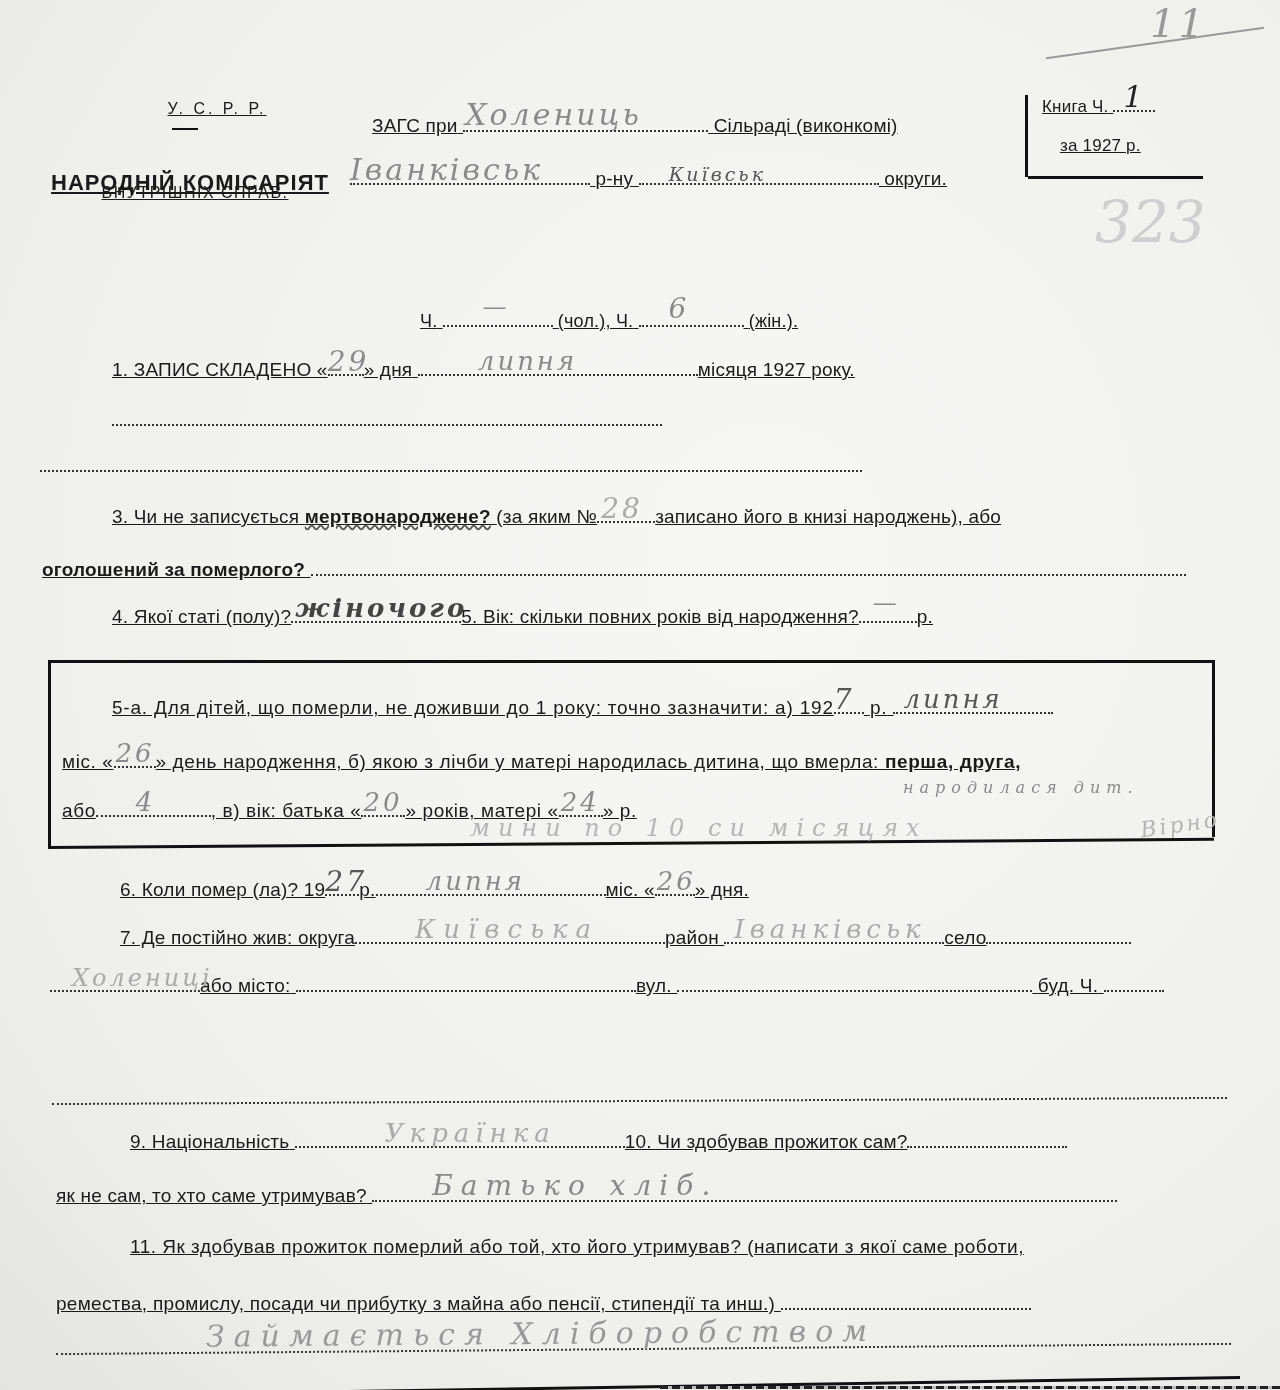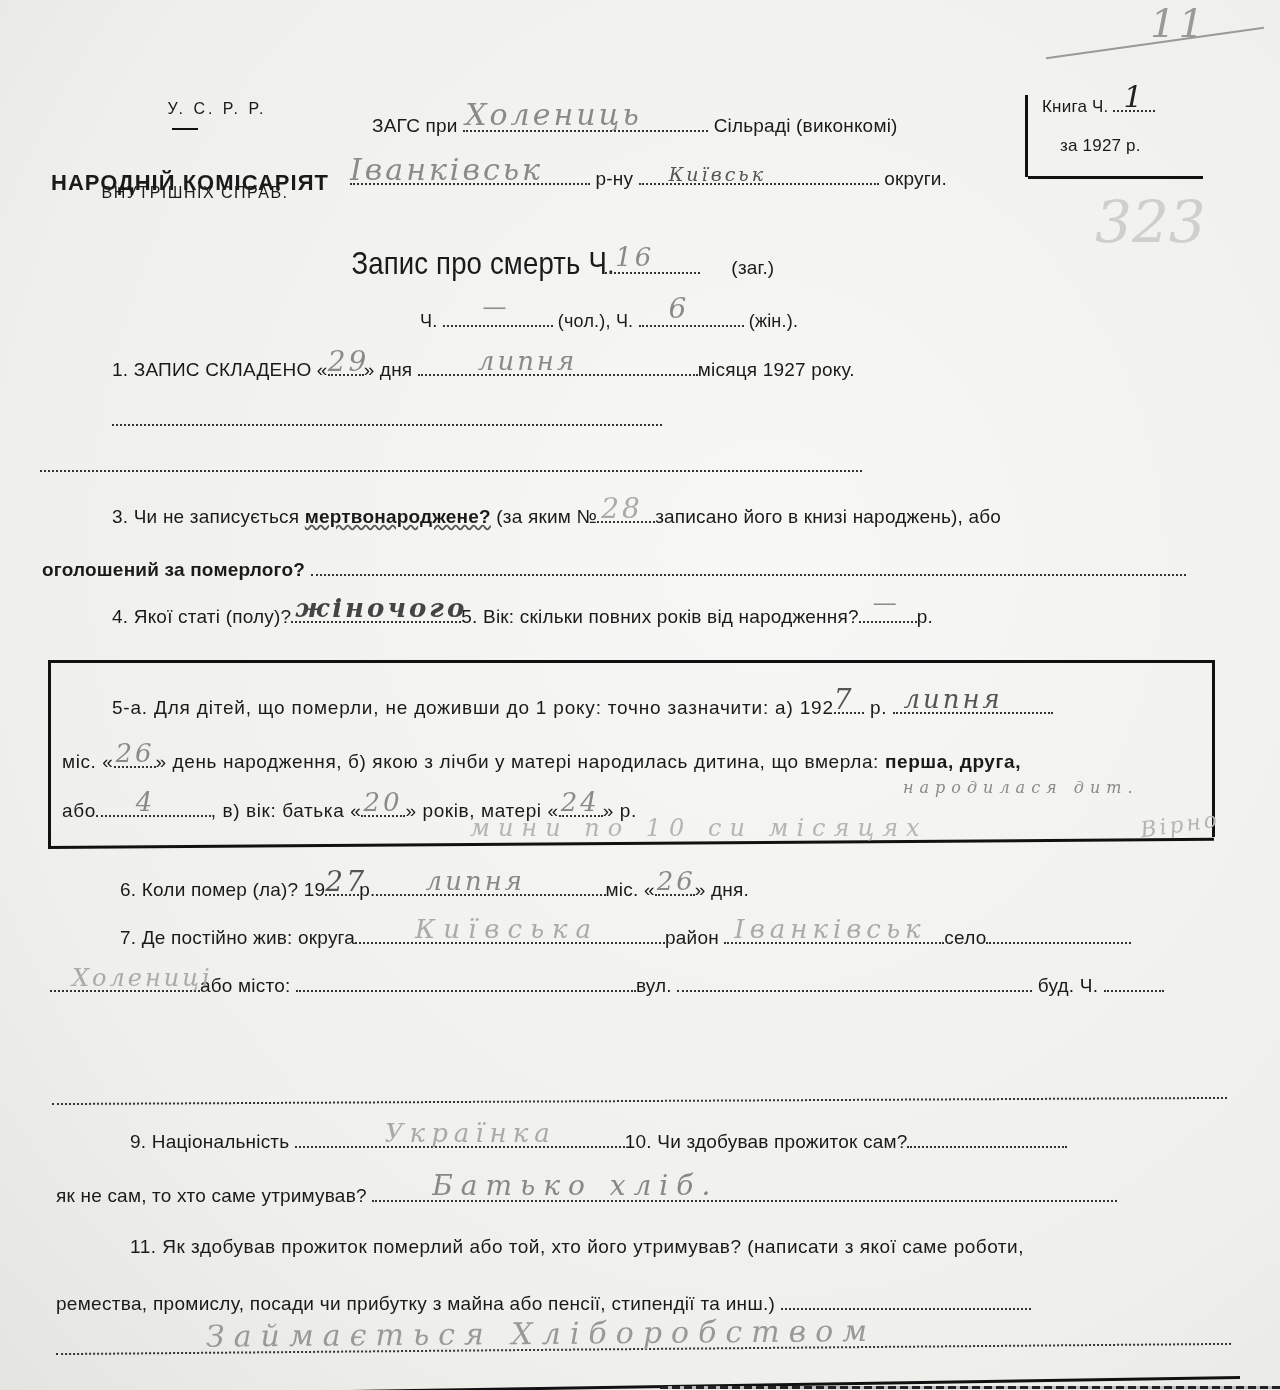--- a/index.html
+++ b/index.html
@@ -8,21 +8,21 @@
     background: #f3f3f1;
     font-family: "Liberation Sans Narrow", "Liberation Sans", sans-serif;
     color: #1a1a1a;
     position: relative;
   }
   .page {
     position: absolute; left: 0; top: 0; width: 1280px; height: 1390px;
     background: radial-gradient(ellipse at 60% 40%, #f7f7f5 0%, #efefec 70%, #e4e4e0 100%);
   }
   .abs { position: absolute; white-space: nowrap; }
-  .print { font-family: "Liberation Sans", sans-serif; font-size: 19px; letter-spacing: 0.2px; transform-origin: left top; }
+  .print { font-family: "Liberation Sans", sans-serif; font-size: 19px; letter-spacing: 0.2px; transform-origin: left top; text-decoration: underline; }
   .narrow { transform: scaleX(0.86); }
   .bold { font-weight: bold; margin-top: 24px; }
   .hw { font-family: "DejaVu Serif", serif; font-style: italic; color: #8a8a8a; font-size: 24px; letter-spacing: 3px; }
   .hw.dark { color: #555; }
   .hw.faint { color: #b5b5b5; }
   .dots { display: inline-block; border-bottom: 2px dotted #333; height: 18px; vertical-align: baseline; position: relative; }
   .fill { position: absolute; bottom: 2px; left: 8px; white-space: nowrap; }
   .hrule { position: absolute; background: #111; }
   .vrule { position: absolute; background: #111; }
   .center { text-align: center; }
@@ -63,27 +63,20 @@
     <span class="dots" style="width:42px;">
       <span class="fill hw dark" style="left:10px; bottom:-4px; font-size:30px; color:#222;">1</span>
     </span>
   </div>
   <div class="abs print" style="left:1060px; top:136px; font-size:17px;">за 1927 р.</div>
 
   <div class="abs hw faint" style="left:1150px; top:0px; font-size:40px; color:#999;">11</div>
   <div class="hrule" style="left:1045px; top:42px; width:220px; height:2px; background:#999; transform:rotate(-8deg);"></div>
   <div class="abs hw faint" style="left:1095px; top:188px; font-size:58px; color:#cfcfcf; letter-spacing:0;">323</div>
 
-  <div class="abs print" style="left:330px; top:245px; font-size:32px;">
-    <span class="narrow" style="display:inline-block;">Запис про смерть Ч.</span>
-    <span class="dots" style="width:95px; height:24px; margin-left:-40px;">
-      <span class="fill hw" style="bottom:0px; left:10px; font-size:26px;">16</span>
-    </span>
-    <span style="font-size:19px; margin-left:22px;">(заг.)</span>
-  </div>
 
   <div class="abs print" style="left:420px; top:307px; font-size:18px;">
     <span>Ч.</span>
     <span class="dots" style="width:110px;">
       <span class="fill hw" style="left:40px; bottom:4px;">—</span>
     </span>
     <span>(чол.), Ч.</span>
     <span class="dots" style="width:105px;">
       <span class="fill hw" style="left:30px; bottom:0px; font-size:28px;">6</span>
     </span>

